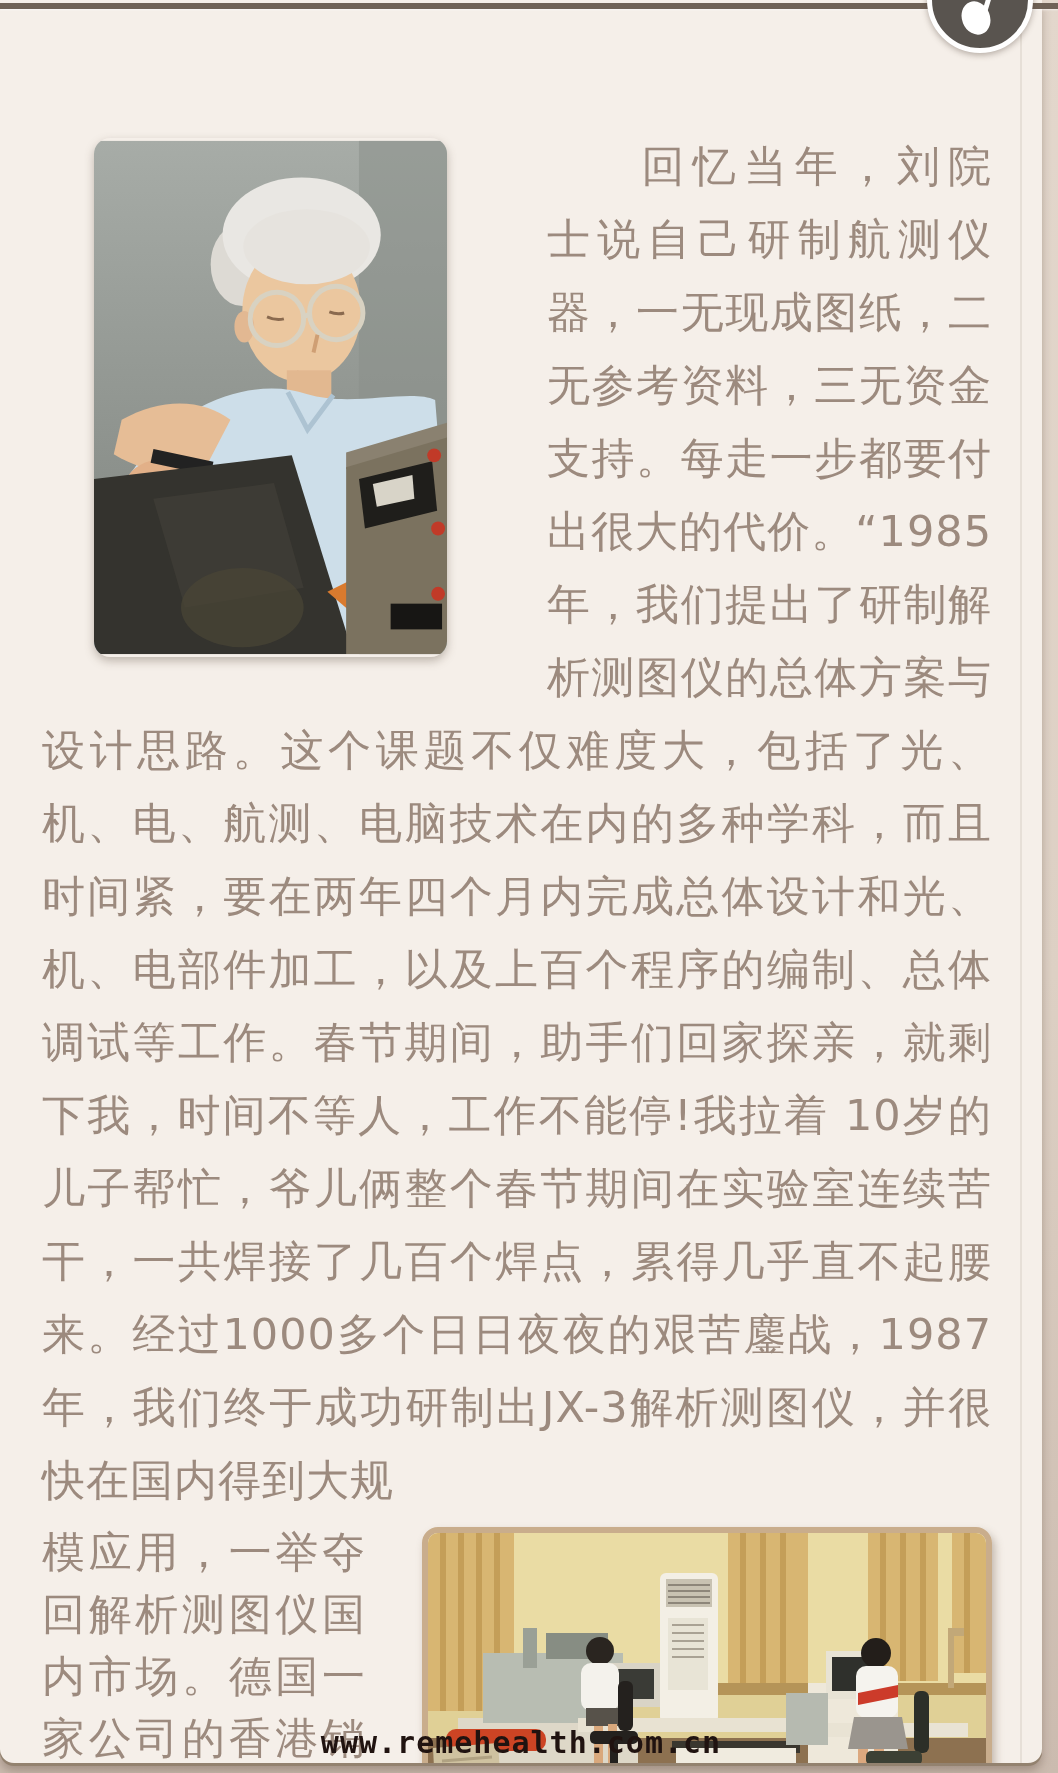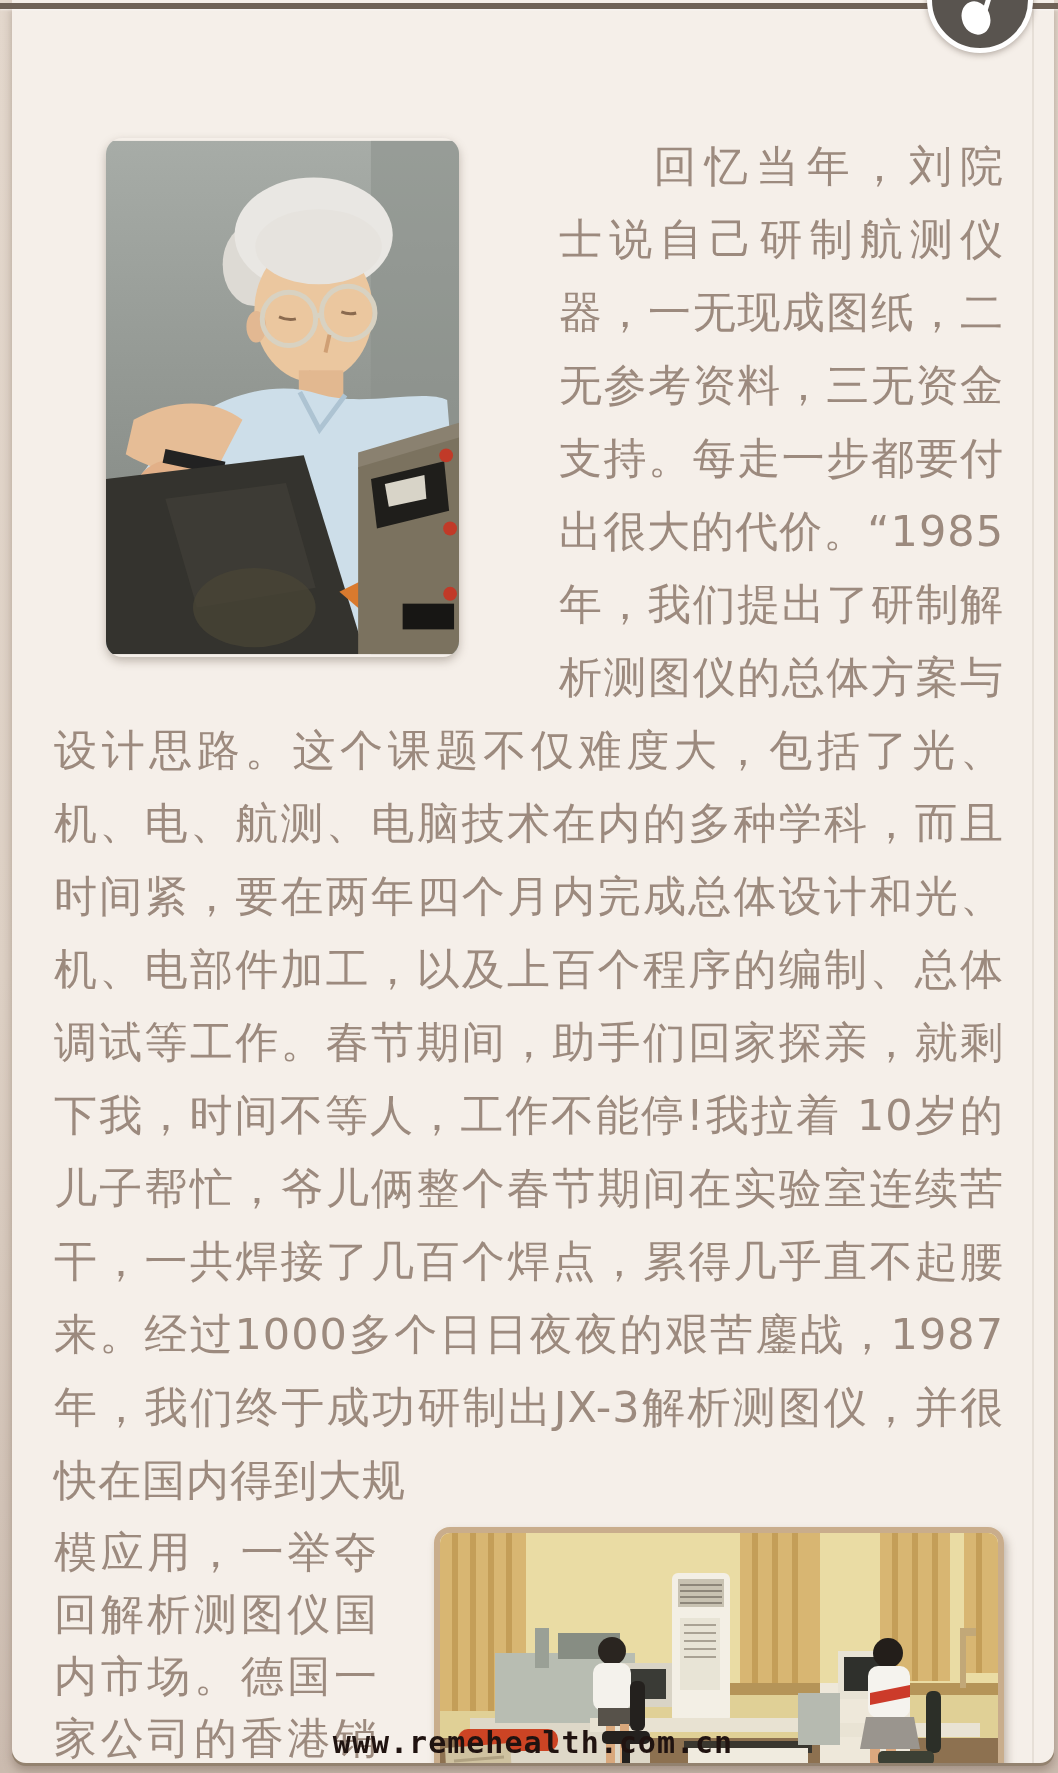--- a/index.html
+++ b/index.html
@@ -7,21 +7,21 @@
     width:1058px;height:1773px;position:relative;overflow:hidden;
     background:linear-gradient(180deg,#e3d7cc 0%,#ddd0c4 55%,#cbbbaf 100%);
     font-family:"DejaVu Sans",sans-serif;
   }
   .top-line{position:absolute;left:0;top:3px;width:1058px;height:6px;
     background:#6f6257;box-shadow:0 1px 2px rgba(255,255,255,.6);z-index:3;}
   .music-btn{position:absolute;left:927px;top:-53px;width:96px;height:96px;
     border-radius:50%;background:#59544f;border:5px solid #ffffff;z-index:5;
     box-shadow:0 2px 6px rgba(80,65,55,.4);cursor:pointer;}
   .music-btn svg{position:absolute;left:0;top:0;}
-  .card{position:absolute;left:12px;top:0;width:1042px;height:1763px;
+  .card{position:absolute;left:0;top:0;width:1042px;height:1763px;
     background:#f5efe9;border-radius:0 0 14px 14px;z-index:1;
     box-shadow:0 3px 0 #93826f, 0 8px 10px rgba(90,70,55,.35);
     overflow:hidden;}
   .edge-line{position:absolute;right:20px;top:0;bottom:0;width:2px;
     background:rgba(150,132,115,.15);}
   .content{position:absolute;left:0;top:0;width:1042px;
     padding:130px 50px 0 42px;box-sizing:border-box;}
   .para1{margin:0;font-size:43px;line-height:73px;letter-spacing:1px;
     color:#9c8a7e;text-align:justify;text-indent:2.2em;}
   .para2{margin:4px 0 0;font-size:43px;line-height:62px;letter-spacing:1px;

